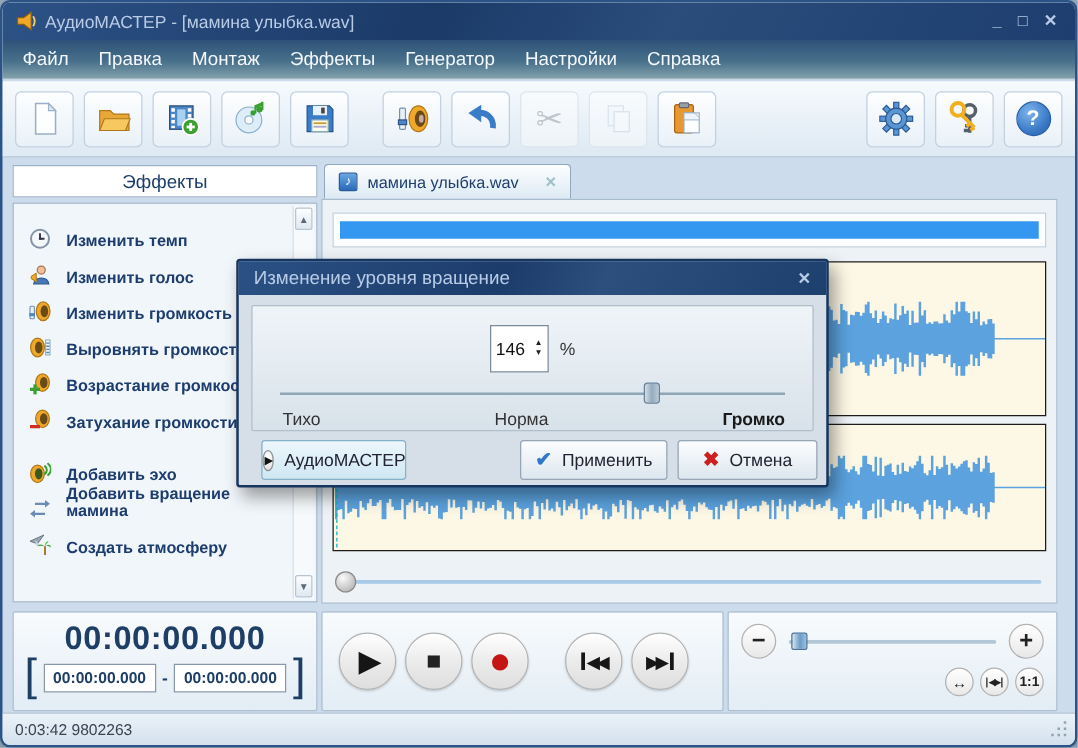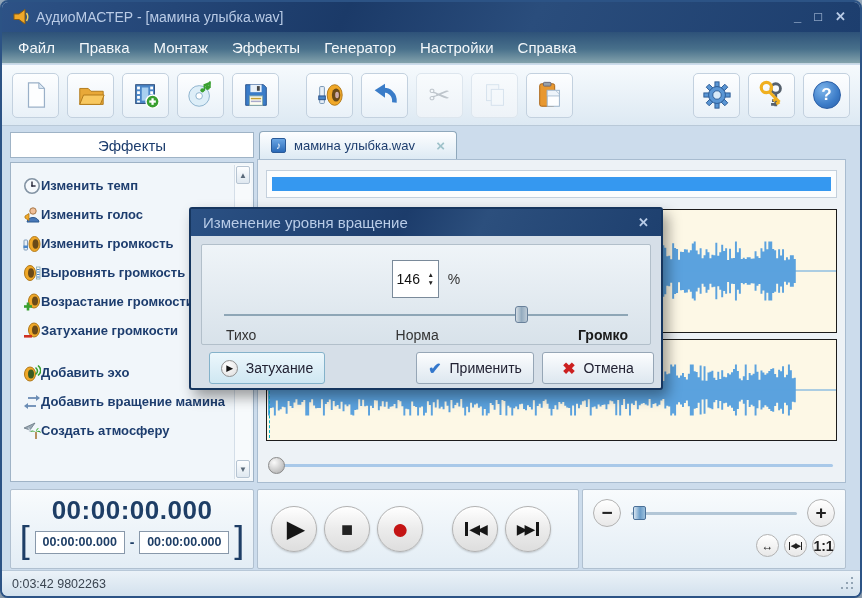--- a/index.html
+++ b/index.html
@@ -28,21 +28,21 @@
   .glyph{font-size:26px;color:#8a949e;line-height:1}
   .help-ball{width:28px;height:28px;border-radius:50%;color:#fff;font-weight:bold;font-size:17px;
     background:radial-gradient(circle at 35% 30%,#7db4ea,#3c7cc8 60%,#2a5ea6);border:1px solid #2a5ea6;
     display:flex;align-items:center;justify-content:center}
   
   .fx-header{position:absolute;left:8px;top:130px;width:244px;height:26px;background:#fff;
     border:1px solid #9fb3c6;display:flex;align-items:center;justify-content:center;
     color:#1d3d6e;font-size:15px}
   .fx-list{position:absolute;left:8px;top:160px;width:244px;height:320px;background:#f1f6fa;
     border:1px solid #9fb3c6;padding:8px 2px 4px 12px;overflow:hidden}
-  .fx-item{display:flex;align-items:center;gap:0;min-height:29px;cursor:pointer;padding-right:26px}
+  .fx-item{display:flex;align-items:flex-end;gap:12px;min-height:29px;cursor:pointer;padding-right:26px}
   .fx-item .lbl{color:#1d3d6e;font-size:13px;font-weight:bold;line-height:14px}
   .fx-item.gap-top{margin-top:13px}
   .fx-item svg{flex:0 0 auto}
   .fx-scroll{position:absolute;right:2px;top:2px;bottom:2px;width:17px;background:#f7fafc;border-left:1px solid #d4dee8}
   .fx-scroll .sbtn{position:absolute;left:1px;right:1px;height:18px;background:linear-gradient(#fdfeff,#dfe8f0);
     border:1px solid #b6c4d2;border-radius:2px;color:#5a6a7a;font-size:8px;display:flex;align-items:center;justify-content:center}
   .fx-scroll .up{top:1px}.fx-scroll .down{bottom:1px}
   
   .tabbar{position:absolute;left:255px;top:128px;right:14px;height:29px}
   .tab{position:absolute;left:2px;top:1px;height:28px;display:flex;align-items:center;gap:8px;padding:0 11px;
@@ -124,21 +124,21 @@
   .zplus{right:10px;top:9px;font-size:19px}
   .ztrack{position:absolute;left:48px;right:48px;top:22px;height:2.5px;background:#b2c6d6;border-radius:2px}
   .zhandle{position:absolute;left:50px;top:16px;width:13px;height:14px;border-radius:2px;border:1px solid #4a7098;
     background:linear-gradient(90deg,#d6e4f0,#6a9cc8 55%,#9cc0dc)}
   .zsmall{position:absolute;width:23px;height:23px;border-radius:50%;border:1px solid #b2b2b2;cursor:pointer;
     background:linear-gradient(#ffffff,#e8e8e8);display:flex;align-items:center;justify-content:center;
     font-weight:bold;color:#222;top:44px}
   .zfit{right:66px;font-size:12px}
   .zfitsel{right:38px;font-size:7px}
   .zfitsel span{border-left:1.5px solid #222;border-right:1.5px solid #222;padding:0 1px;letter-spacing:-1px}
-  .z11{right:10px;font-size:14px;letter-spacing:0}
+  .z11{right:10px;font-size:11px;letter-spacing:0}
   
   .statusbar{position:absolute;left:0;right:0;bottom:0;height:26px;background:linear-gradient(#ebf2f8,#d3e1ed);
     border-top:1px solid #b8c8d8;display:flex;align-items:center;padding-left:10px}
   .statusbar .stext{font-size:12.5px;color:#3a4450}
   .grip{position:absolute;right:7px;bottom:7px;width:2.5px;height:2.5px;background:#92a4b4;
     box-shadow:0 -5px #92a4b4,0 -10px #92a4b4,-5px 0 #92a4b4,-5px -5px #92a4b4,-10px 0 #92a4b4}
 </style>
 </head>
 <body>
 
@@ -432,21 +432,21 @@
       </div>
       <div class="dlg-labels">
         <span>Тихо</span>
         <span class="mid">Норма</span>
         <span class="loud">Громко</span>
       </div>
     </div>
     <div class="dlg-buttons">
       <div class="dbtn listen">
         <span class="play-badge">▶</span>
-        <span>Затухание</span>
+        <span>АудиоМАСТЕР</span>
       </div>
       <div class="dbtn apply">
         <span class="chk">✔</span>
         <span>Применить</span>
       </div>
       <div class="dbtn cancel">
         <span class="crx">✖</span>
         <span>Отмена</span>
       </div>
     </div>

